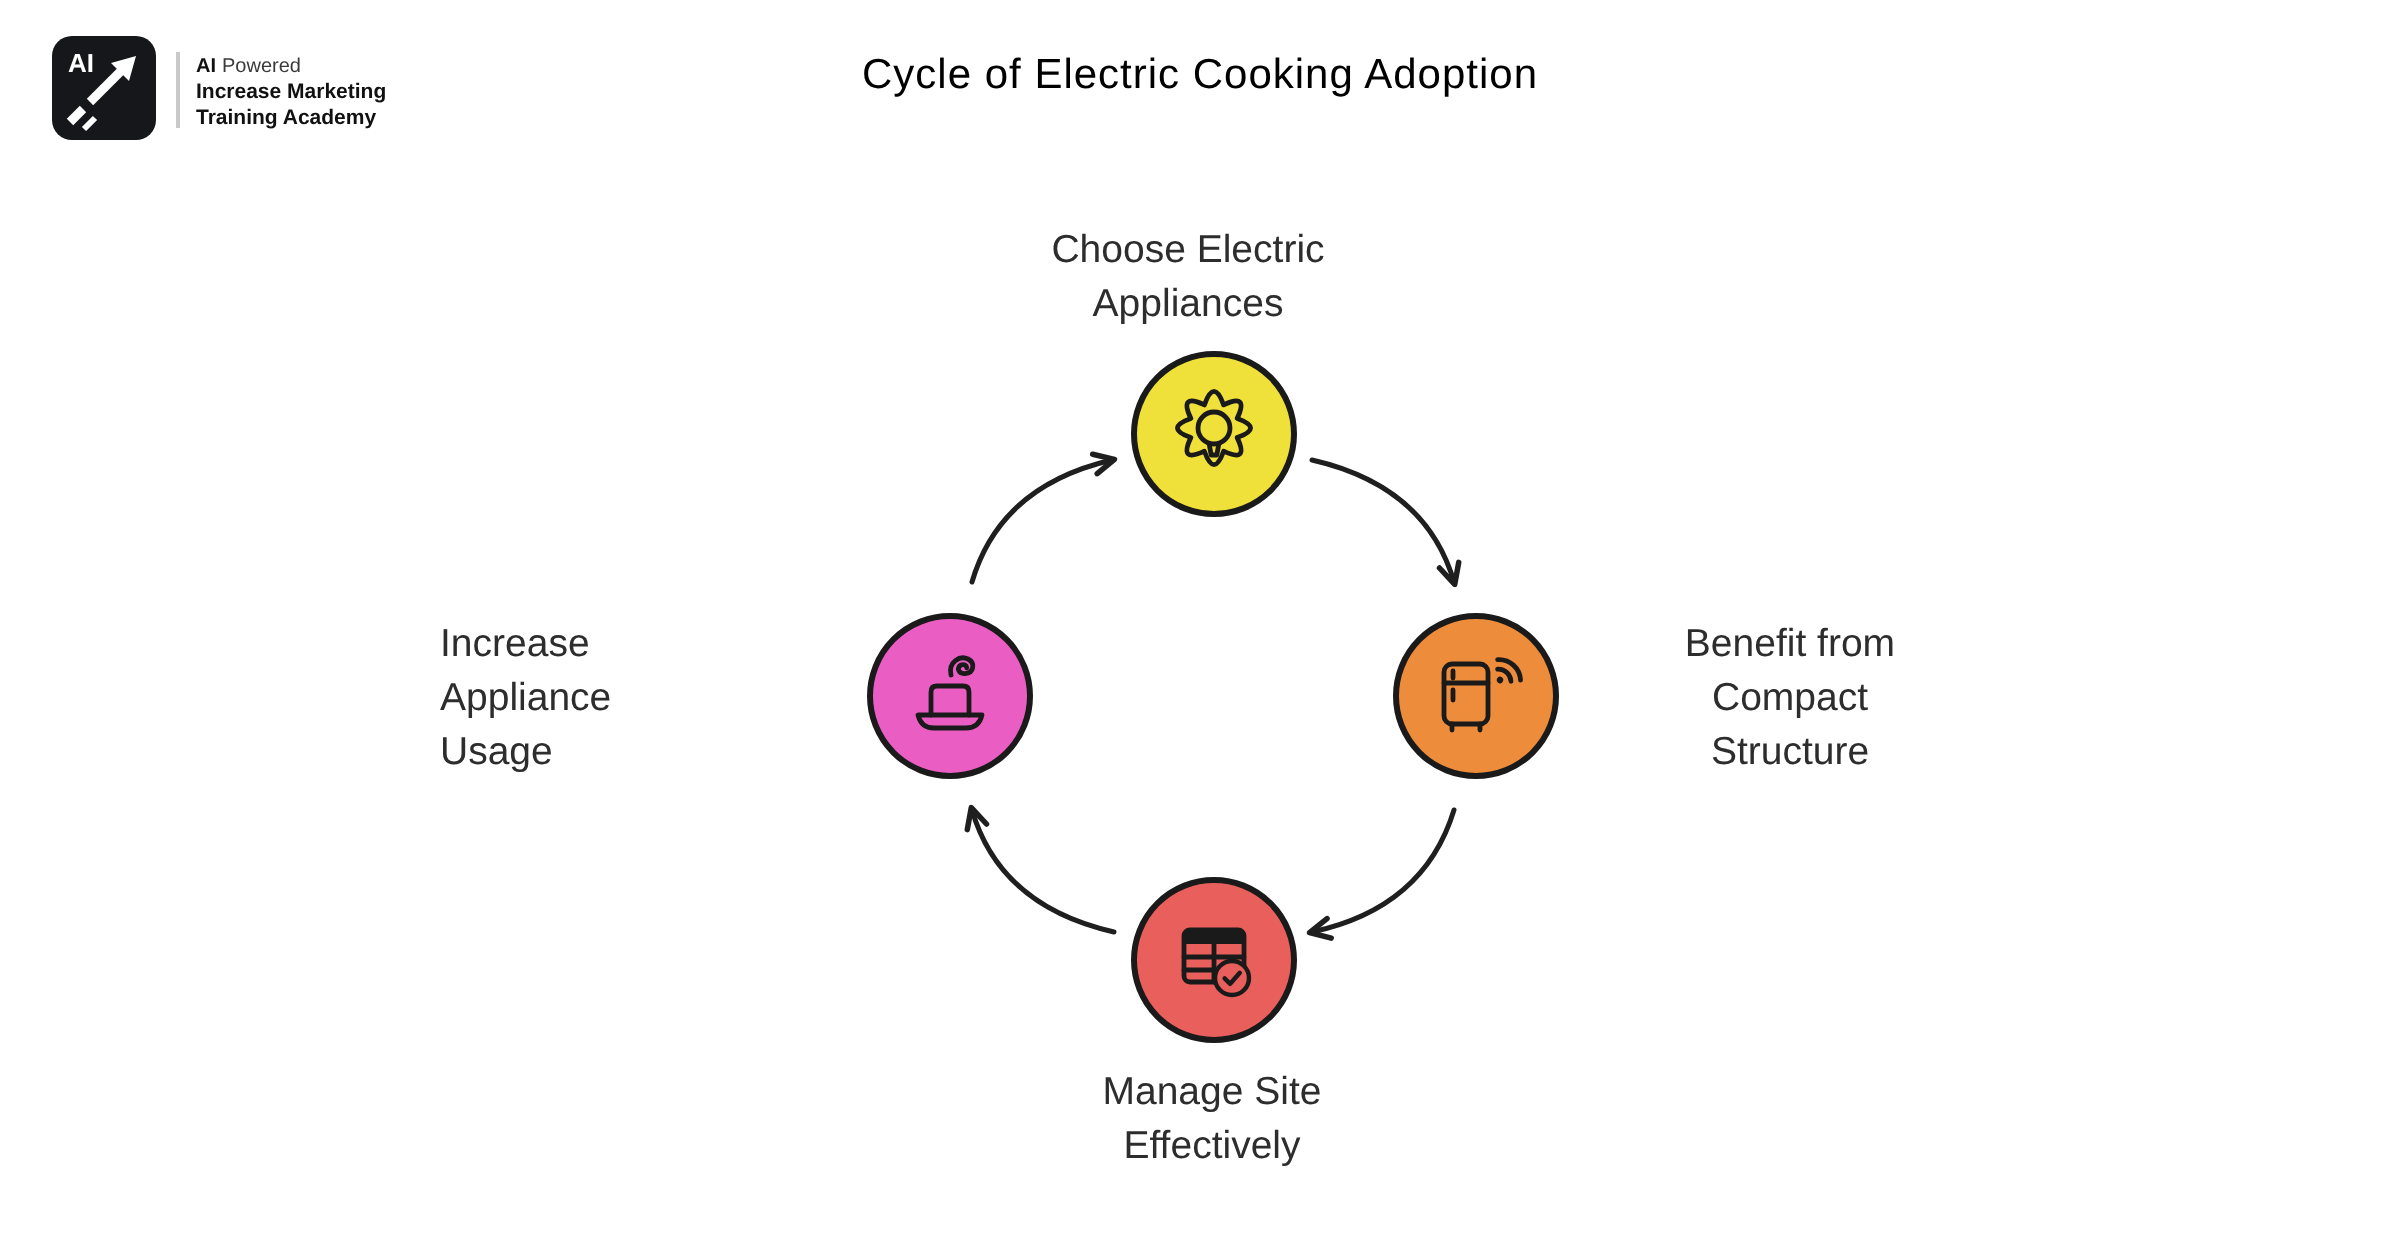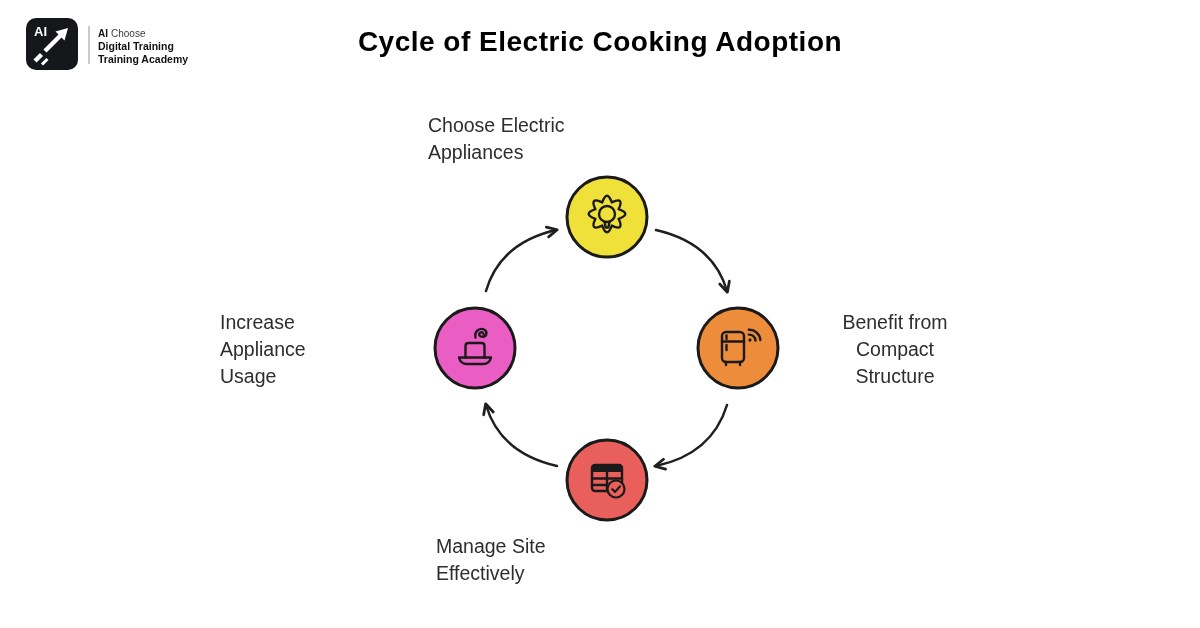--- a/index.html
+++ b/index.html
@@ -16,49 +16,49 @@
     position:absolute;left:88px;top:26px;width:2px;height:38px;background:#c9c9c9;
   }
   .brand-text{
     position:absolute;left:98px;top:27px;line-height:13px;color:#1d1d1d;
   }
   .brand-line1{font-size:10px;color:#3a3a3a;}
   .brand-line1 b{color:#111;margin-right:3px;}
   .brand-line2,.brand-line3{font-size:10.5px;font-weight:bold;color:#111;}
   .page-title{
     position:absolute;left:0;right:0;top:26px;text-align:center;
-    font-size:28px;font-weight:bold;color:#000;letter-spacing:0.5px;
+    font-size:21px;font-weight:normal;color:#000;letter-spacing:0.5px;
   }
   
   .diagram-svg{position:absolute;left:0;top:0;}
   .step-label{
     position:absolute;font-size:19.5px;line-height:27px;color:#2d2d2d;
     white-space:pre-line;
   }
-  .label-top{left:428px;top:112px;width:300px;}
+  .label-top{left:444px;top:112px;width:300px;text-align:center;}
   .label-right{left:795px;top:309px;width:200px;text-align:center;}
-  .label-bottom{left:436px;top:533px;width:300px;}
+  .label-bottom{left:456px;top:533px;width:300px;text-align:center;}
   .label-left{left:220px;top:309px;width:200px;text-align:left;}
 </style>
 </head>
 <body>
 
 <div class="logo-box">
   <svg width="52" height="52" viewBox="0 0 52 52">
     <text x="8" y="18" fill="#ffffff" font-size="13" font-weight="bold" font-family="Liberation Sans, sans-serif">AI</text>
     <line x1="19" y1="33" x2="35" y2="17" stroke="#ffffff" stroke-width="4.5"></line>
     <polygon points="42,10 29.5,13.5 38.5,22.5" fill="#ffffff"></polygon>
     <line x1="9" y1="43" x2="15.5" y2="36.5" stroke="#ffffff" stroke-width="4.5"></line>
     <line x1="16" y1="46.5" x2="21.5" y2="41" stroke="#ffffff" stroke-width="3"></line>
   </svg>
 </div>
 <div class="brand-divider"></div>
 <div class="brand-text">
-  <div class="brand-line1"><b>AI</b><span>Choose</span></div>
-  <div class="brand-line2">Digital Training</div>
+  <div class="brand-line1"><b>AI</b><span>Powered</span></div>
+  <div class="brand-line2">Increase Marketing</div>
   <div class="brand-line3">Training Academy</div>
 </div>
 
 <div class="page-title">Cycle of Electric Cooking Adoption</div>
 
 <svg class="diagram-svg" width="1200" height="628" viewBox="0 0 1200 628">
   <defs>
     <marker id="arrowhead" viewBox="0 0 12 12" refX="9" refY="6" markerWidth="6" markerHeight="6" orient="auto">
       <path d="M2 2 L10 6 L2 10" fill="none" stroke="#1f1f1f" stroke-width="2.2" stroke-linecap="round" stroke-linejoin="round"></path>
     </marker>

